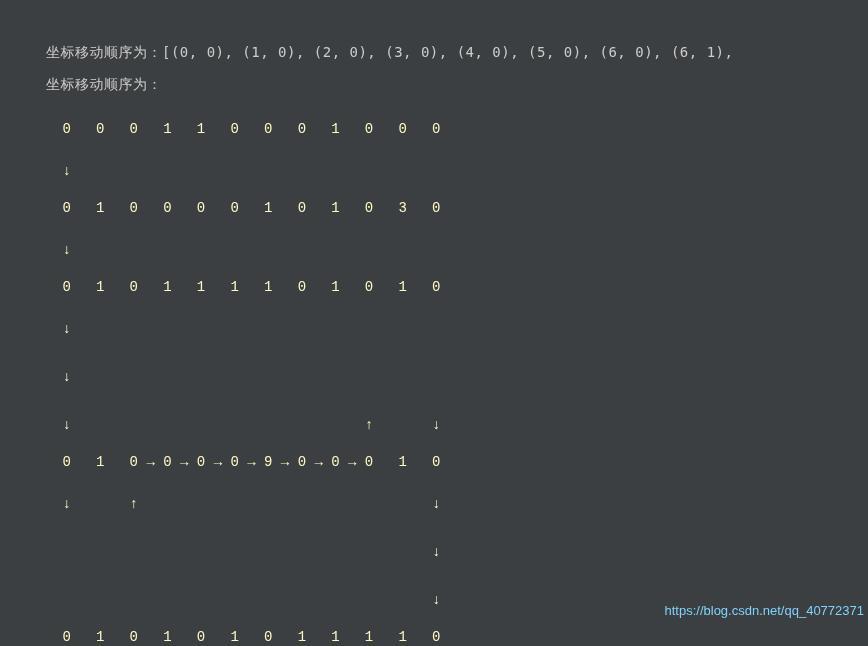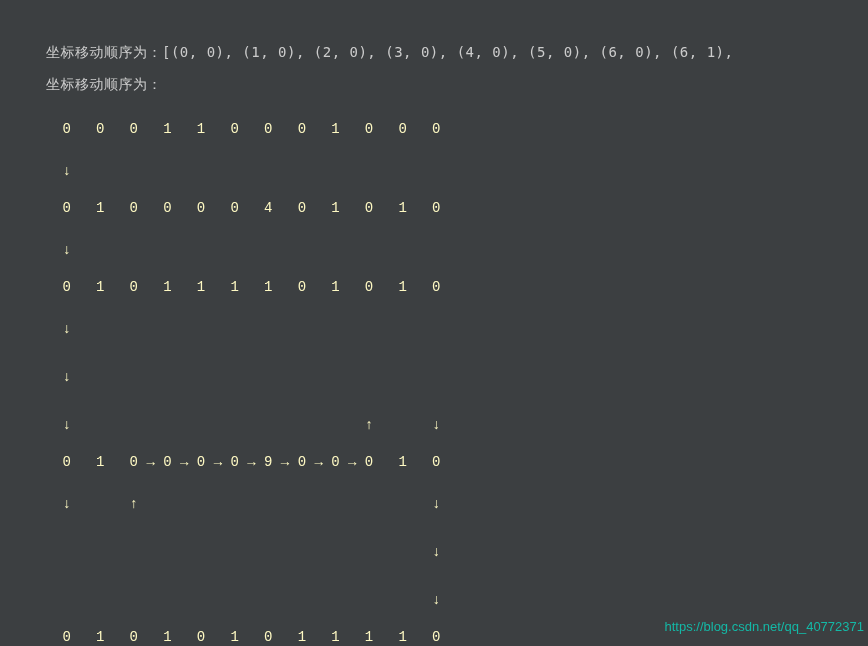--- a/index.html
+++ b/index.html
@@ -43,37 +43,37 @@
 
     .arrow-row {
       white-space: pre;
       height: 36px;
       line-height: 36px;
       letter-spacing: 0;
     }
 
     .watermark {
       position: absolute;
-      bottom: 24px;
+      bottom: 40px;
       right: 16px;
-      color: #14b8a6;
+      color: #7dd3fc;
       font-size: 13px;
       font-family: Arial, sans-serif;
     }
   </style>
 </head>
 <body>
 
 <div class="header-line">坐标移动顺序为：[(0, 0), (1, 0), (2, 0), (3, 0), (4, 0), (5, 0), (6, 0), (6, 1),</div>
 <div class="header-line">坐标移动顺序为：</div>
 
 <div class="maze-container">
   <div class="maze-row"> 0   0   0   1   1   0   0   0   1   0   0   0</div>
   <div class="arrow-row"> ↓</div>
-  <div class="maze-row"> 0   1   0   0   0   0   4   0   1   0   1   0</div>
+  <div class="maze-row"> 0   1   0   0   0   0   1   0   1   0   3   0</div>
   <div class="arrow-row"> ↓</div>
   <div class="maze-row"> 0   1   0   1   1   1   1   0   1   0   1   0</div>
   <div class="arrow-row"> ↓</div>
   <div class="arrow-row"> ↓</div>
   <div class="arrow-row"> ↓                                   ↑       ↓</div>
   <div class="maze-row"> 0   1   0 → 0 → 0 → 0 → 9 → 0 → 0 → 0   1   0</div>
   <div class="arrow-row"> ↓       ↑                                   ↓</div>
   <div class="arrow-row">                                             ↓</div>
   <div class="arrow-row">                                             ↓</div>
   <div class="maze-row"> 0   1   0   1   0   1   0   1   1   1   1   0</div>

